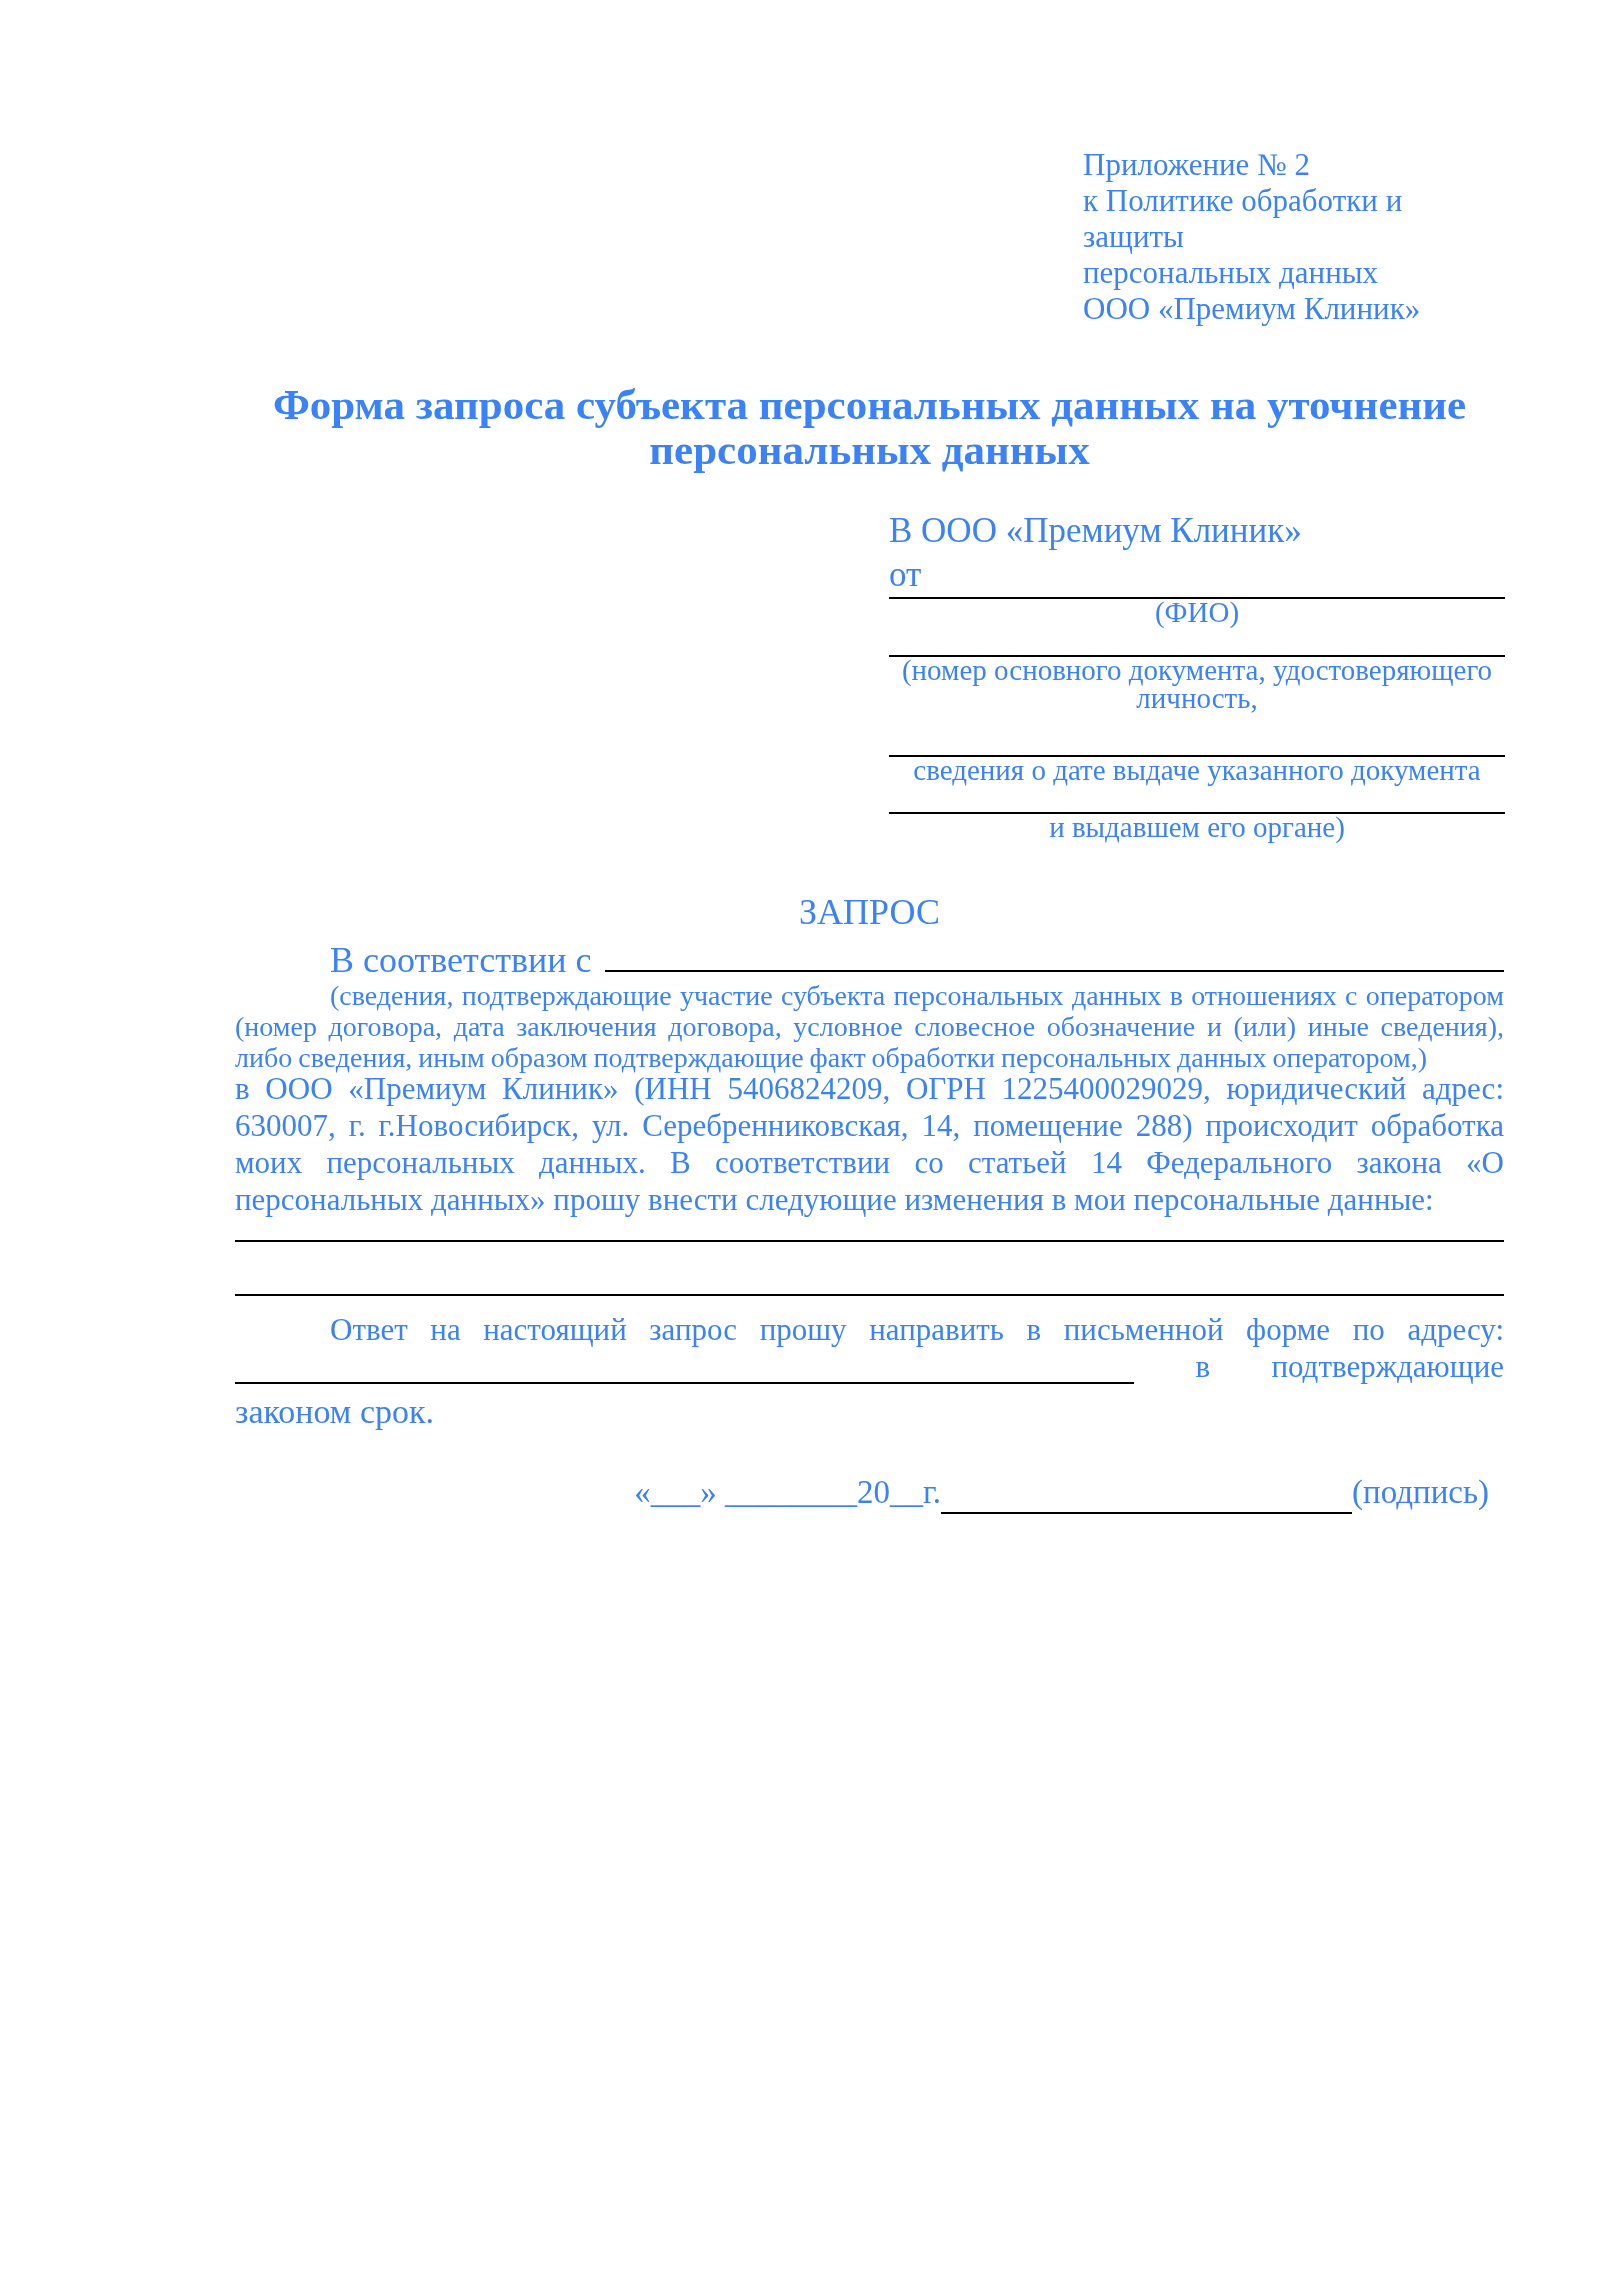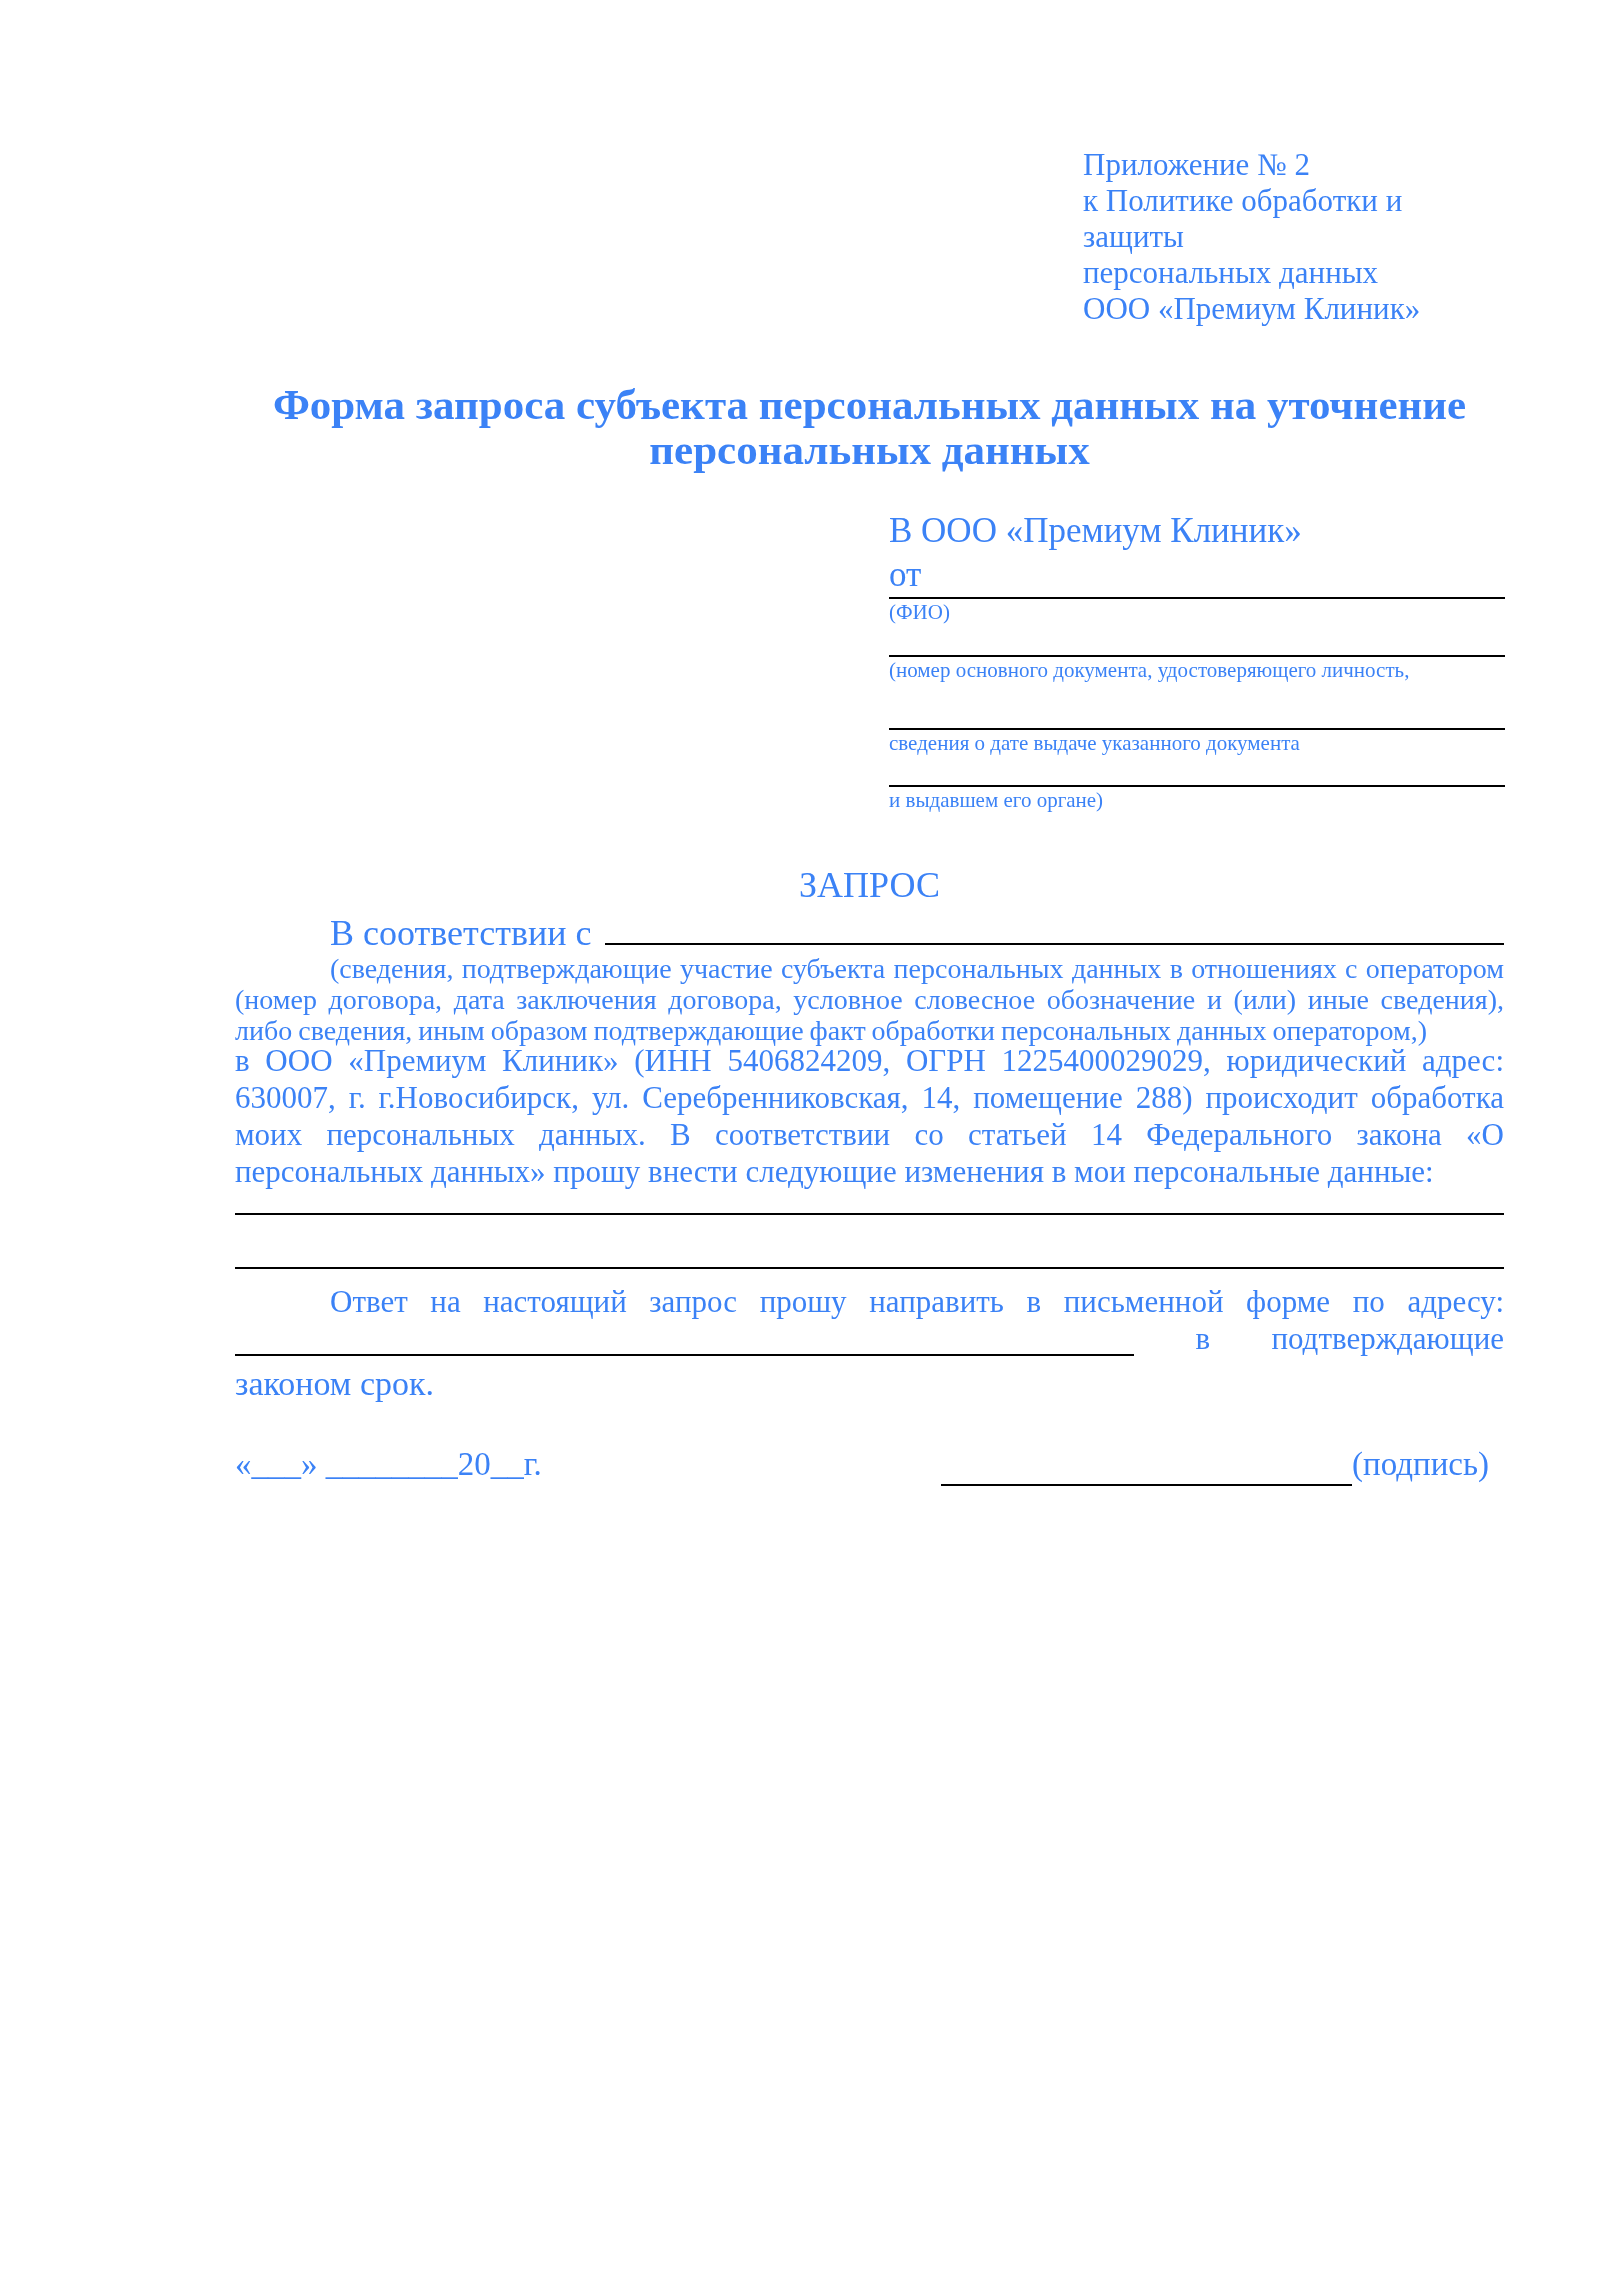--- a/index.html
+++ b/index.html
@@ -49,22 +49,23 @@
     width: 616px;
   }
   .addressee .addr-line {
     font-size: 35px;
     line-height: 44px;
   }
   .fld-line {
     border-bottom: 2.9px solid #000;
   }
   .fld-cap {
-    font-size: 21px;
+    font-size: 29px;
     line-height: 27.4px;
+    text-align: center;
   }
   .sp0 { height: 0; }
   .sp1 { height: 29px; }
   .sp2 { height: 43px; }
   .sp3 { height: 27.4px; }
 
   
   .request-heading {
     margin-top: 49px;
     text-align: center;
@@ -135,21 +136,21 @@
   .reply-line3 {
     margin-top: 6.9px;
     font-size: 34px;
     line-height: 41px;
   }
 
   
   .closing-row {
     margin-top: 39px;
     display: flex;
-    justify-content: space-between;
+    justify-content: flex-end;
     align-items: flex-end;
     font-size: 33px;
     line-height: 43px;
   }
   .sig-group {
     display: flex;
     align-items: flex-end;
     margin-right: 15px;
   }
   .sig-group .fill {

